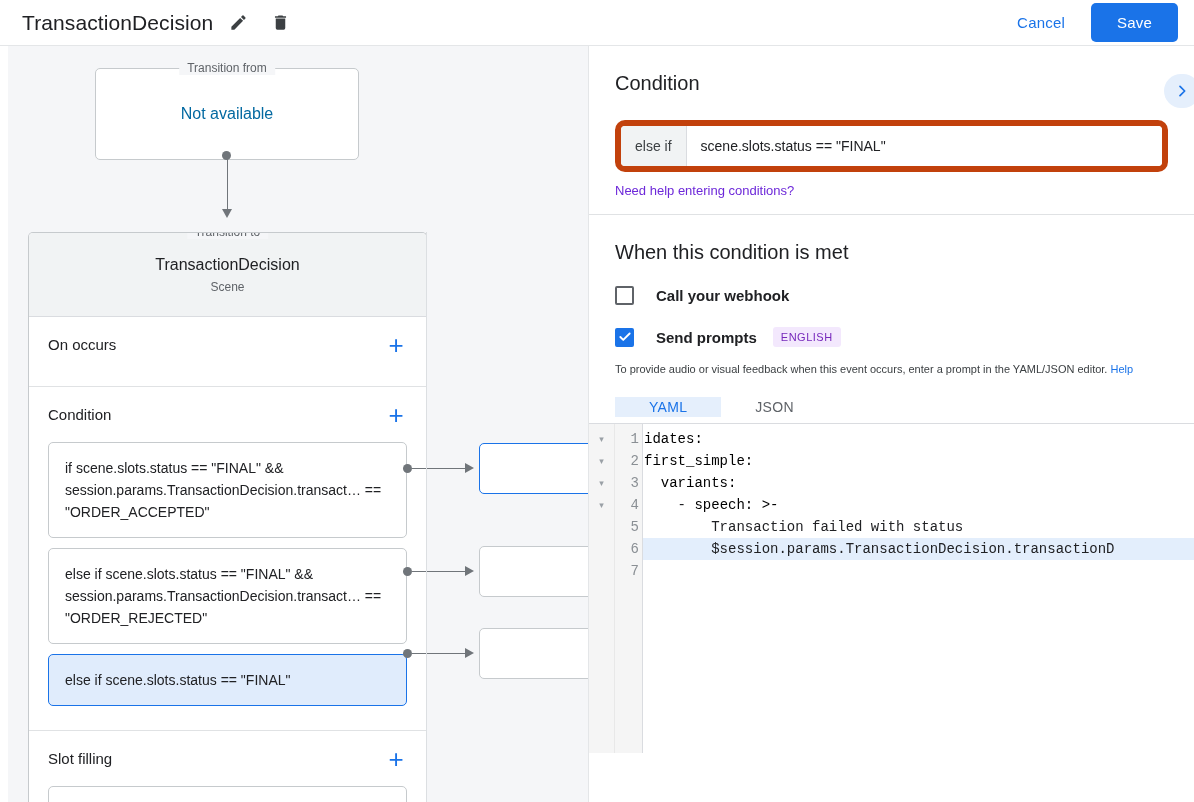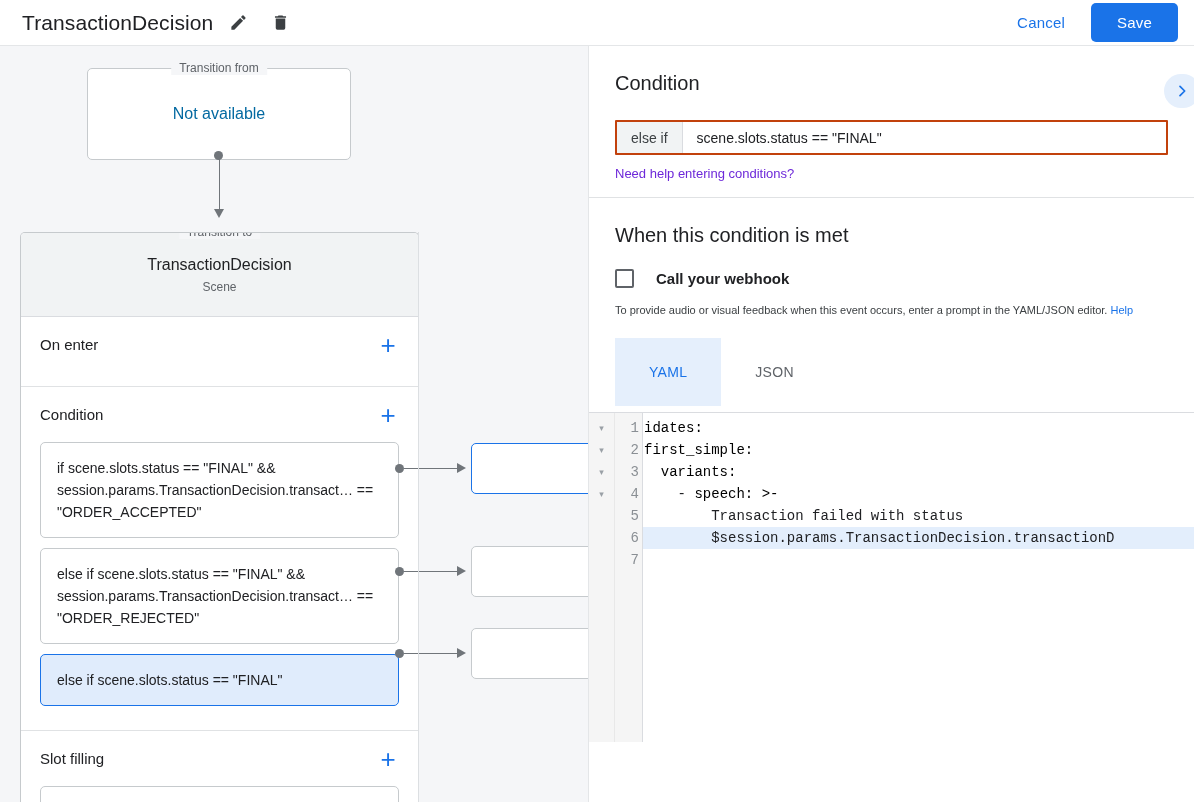--- a/index.html
+++ b/index.html
@@ -33,21 +33,21 @@
   }
   .save-btn {
     margin-left: 12px; margin-right: 16px;
     background: #1a73e8; color: #fff; border: none; border-radius: 5px;
     font-size: 15px; font-family: inherit; letter-spacing: .2px;
     padding: 11px 26px; cursor: pointer;
   }
 
   
   .canvas {
-    position: absolute; left: 0; top: 46px; width: 588px; height: 756px;
+    position: absolute; left: 8px; top: 46px; width: 588px; height: 756px;
     background: #f5f6f8; overflow: hidden;
   }
 
   
   .node {
     position: absolute; background: #fff;
     border: 1px solid #c6cacd; border-radius: 5px;
   }
   .node-legend {
     position: absolute; top: -8px; left: 50%; transform: translateX(-50%);
@@ -122,22 +122,22 @@
     position: relative; height: 56px;
   }
   .panel-head h2 { font-size: 20px; font-weight: 400; color: #202124; }
   .collapse-btn {
     position: absolute; right: -6px; top: 28px;
     width: 36px; height: 34px; border-radius: 17px;
     background: #e5effc; display: flex; align-items: center; justify-content: center;
     cursor: pointer;
   }
   .cond-row {
-    display: flex; margin: 18px 26px 0 26px; height: 35px;
-    border: 2px solid #c2410c; border-radius: 1px; overflow: hidden;
+    display: flex; margin: 18px 26px 0 26px; height: 52px;
+    border: 6px solid #c2410c; border-radius: 10px; overflow: hidden;
   }
   .cond-prefix {
     background: #f1f3f4; border-right: 1px solid #dadce0;
     display: flex; align-items: center; padding: 0 14px;
     font-size: 14px; color: #3c4043; white-space: nowrap;
   }
   .cond-input {
     flex: 1; border: none; outline: none; padding: 0 14px;
     font-size: 14px; color: #202124; font-family: inherit; background: #fff;
   }
@@ -162,21 +162,21 @@
     margin-left: 16px; background: #f3e8fd; color: #7627bb;
     font-size: 11px; letter-spacing: .5px; padding: 4px 8px; border-radius: 3px;
   }
   .hint {
     margin: 13px 26px 0 26px; font-size: 11px; color: #3c4043; line-height: 19px;
   }
   .hint a { color: #1a73e8; text-decoration: none; cursor: pointer; }
 
   .tabs { display: flex; margin: 18px 0 0 26px; }
   .tab {
-    padding: 26px 34px; font-size: 14px; color: #5f6368; cursor: pointer;
+    padding: 2px 34px; font-size: 14px; color: #5f6368; cursor: pointer;
     letter-spacing: .3px;
   }
   .tab.active { background: #e5effc; color: #1a73e8; }
 
   .editor {
     position: relative; margin-top: 6px; border-top: 1px solid #dadce0;
     height: 330px; display: flex; background: #fff; overflow: hidden;
   }
   .fold-col {
     width: 26px; background: #f5f5f5; border-right: 1px solid #e8e8e8;
@@ -243,21 +243,21 @@
     <div class="node node-to">
       <div class="node-legend">Transition to</div>
 
       <div class="node-to-head">
         <div class="nm">TransactionDecision</div>
         <div class="sub">Scene</div>
       </div>
 
       <div class="section">
         <div class="section-head">
-          <div class="section-title">On enter</div>
+          <div class="section-title">On occurs</div>
           <div class="plus">+</div>
         </div>
       </div>
 
       <div class="section">
         <div class="section-head">
           <div class="section-title">Condition</div>
           <div class="plus">+</div>
         </div>
         <div class="chip">if scene.slots.status == "FINAL" &amp;&amp; session.params.TransactionDecision.transact… == "ORDER_ACCEPTED"</div>
@@ -314,20 +314,29 @@
     </div>
 
     <div>
       <div class="met-title">When this condition is met</div>
 
       <div class="check-row">
         <div class="cbox"></div>
         <div class="check-label bold">Call your webhook</div>
       </div>
 
+      <div class="check-row">
+        <div class="cbox checked">
+          <svg width="14" height="14" viewBox="0 0 24 24" fill="none" stroke="#fff" stroke-width="3.2" stroke-linecap="round" stroke-linejoin="round">
+            <polyline points="20 6 9 17 4 12"></polyline>
+          </svg>
+        </div>
+        <div class="check-label bold">Send prompts</div>
+        <div class="lang-badge">ENGLISH</div>
+      </div>
 
       <div class="hint"><span>To provide audio or visual feedback when this event occurs, enter a prompt in the YAML/JSON editor. </span><a>Help</a></div>
 
       <div class="tabs">
         <div class="tab active">YAML</div>
         <div class="tab">JSON</div>
       </div>
 
       <div class="editor">
         <div class="fold-col">

